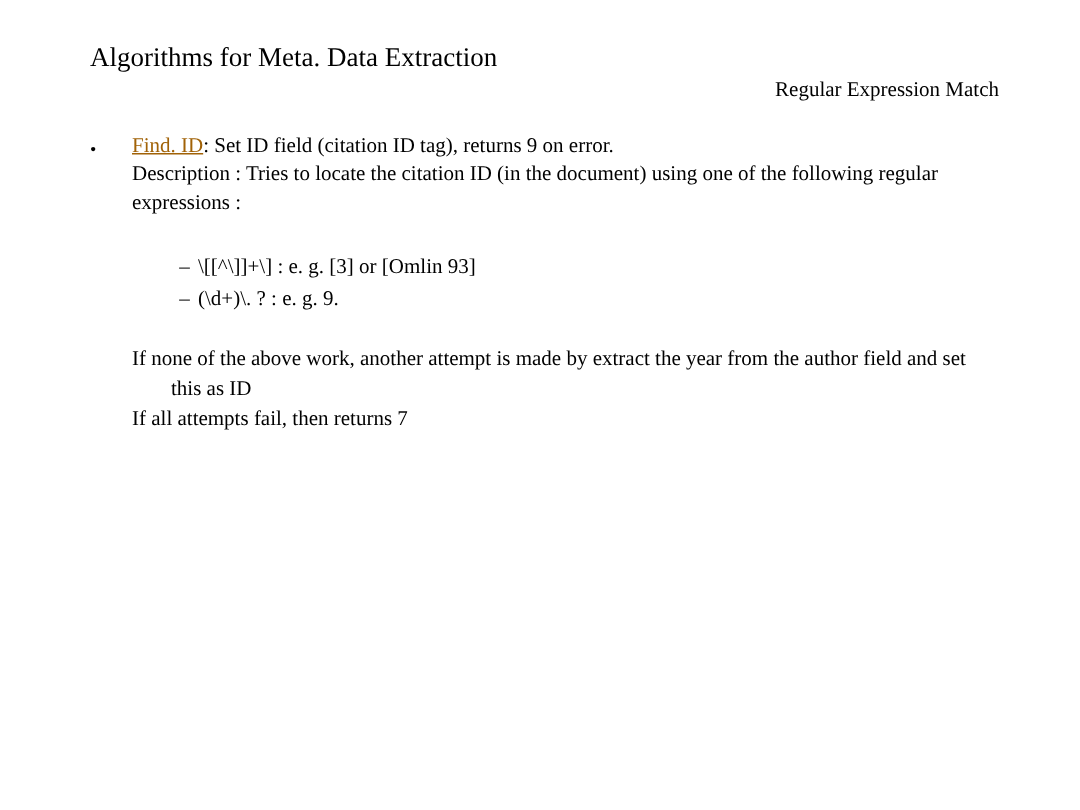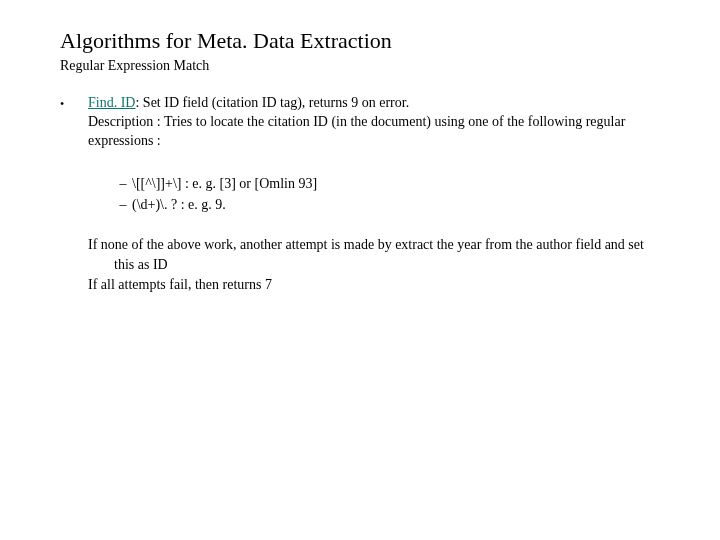--- a/index.html
+++ b/index.html
@@ -1,27 +1,27 @@
 <!DOCTYPE html>
 <html><head>
   <meta charset="utf-8">
   <style>
     * { margin:0; padding:0; box-sizing:border-box; }
     body { width:720px; height:540px; background:#fff; position:relative;
            font-family:"Comic Sans MS","Comic Sans",cursive; color:#000;
            font-size:14px; }
     .slide { padding:28px 54px 0 60px; }
-    .title { font-size:22px; }
-    .subtitle { text-align:left; margin-top:4px; margin-bottom:20px;
+    .title { font-size:18px; }
+    .subtitle { text-align:right; margin-top:4px; margin-bottom:20px;
                  font-size:14px; }
     .row { display:flex; }
     .bullet-col { width:28px; flex:none; font-size:12px; padding-top:3px; }
     .body-col { flex:1; }
     .body-col p { line-height:1.35; }
-    .fn { color:#0f766e; text-decoration:underline;text-align:center; }
+    .fn { color:#a16207; text-decoration:underline;text-align:center; }
     .desc-label { font-weight:normal; }
     .regex-list { list-style:none; margin-top:22px;text-align:center; }
     .regex-list li { display:flex; padding-left:26px; line-height:1.5; }
     .regex-list li::before { content:"–"; width:18px; flex:none; }
     .block2 { margin-top:20px; }
     .block2 p { padding-left:26px; text-indent:-26px; line-height:1.45; }
   </style>
 </head>
 <body>
 

